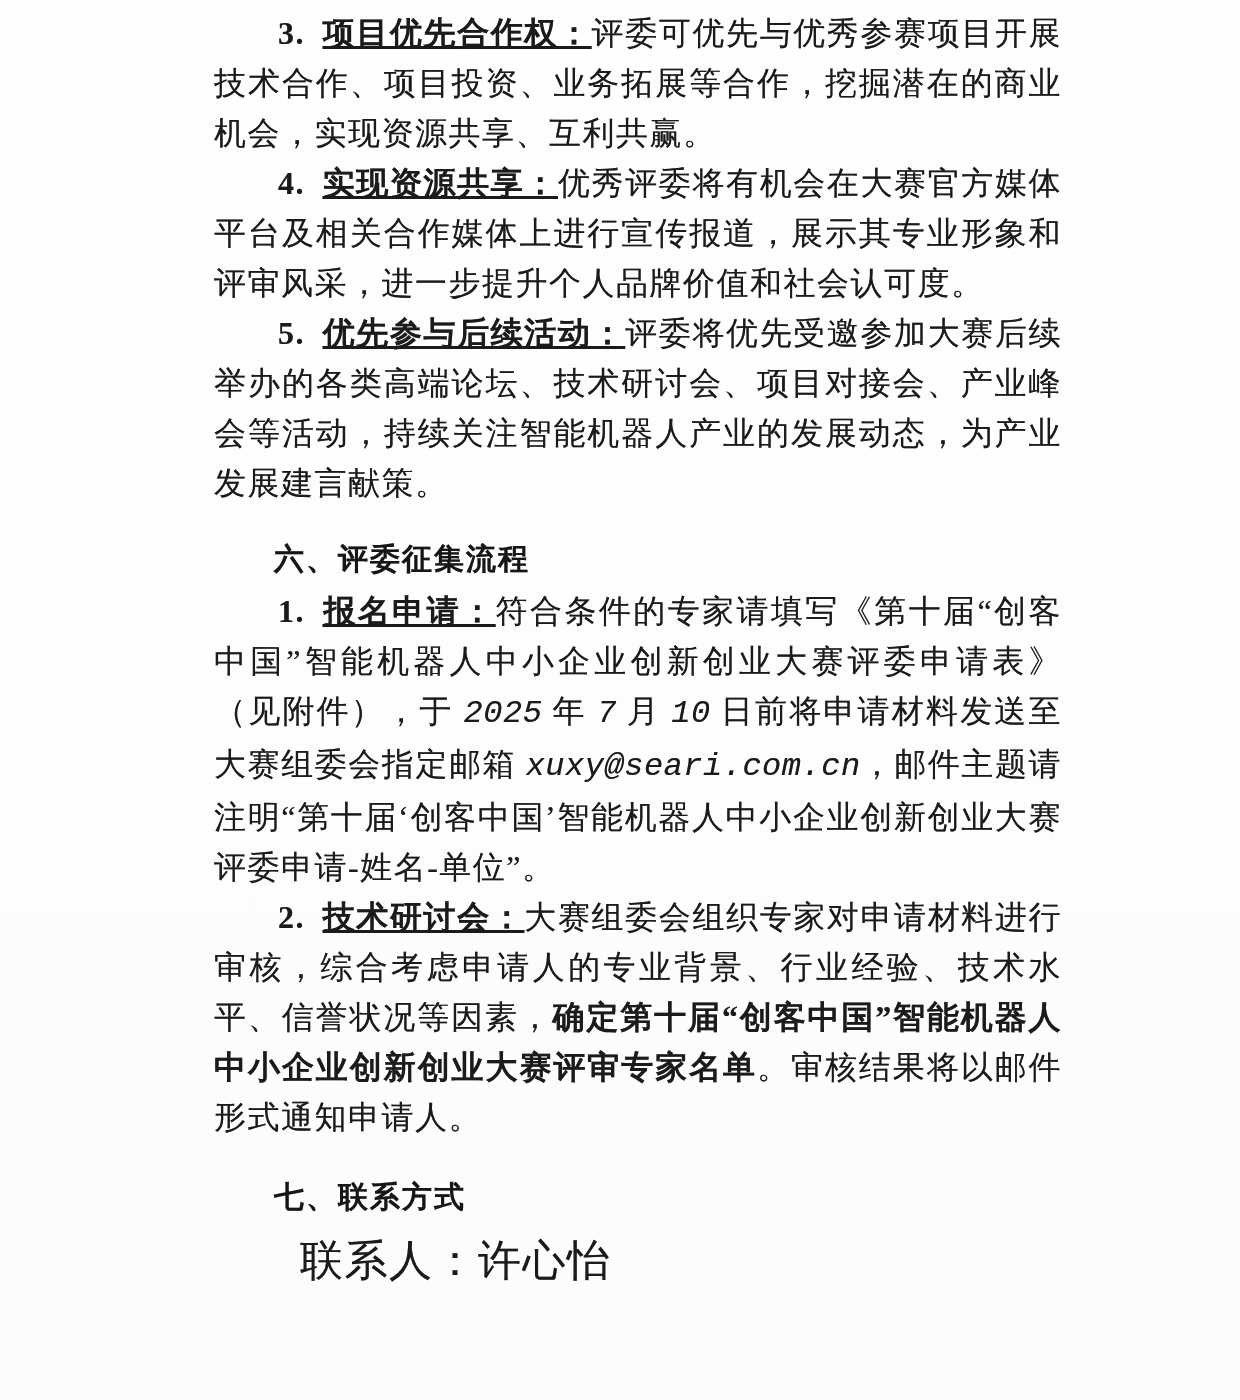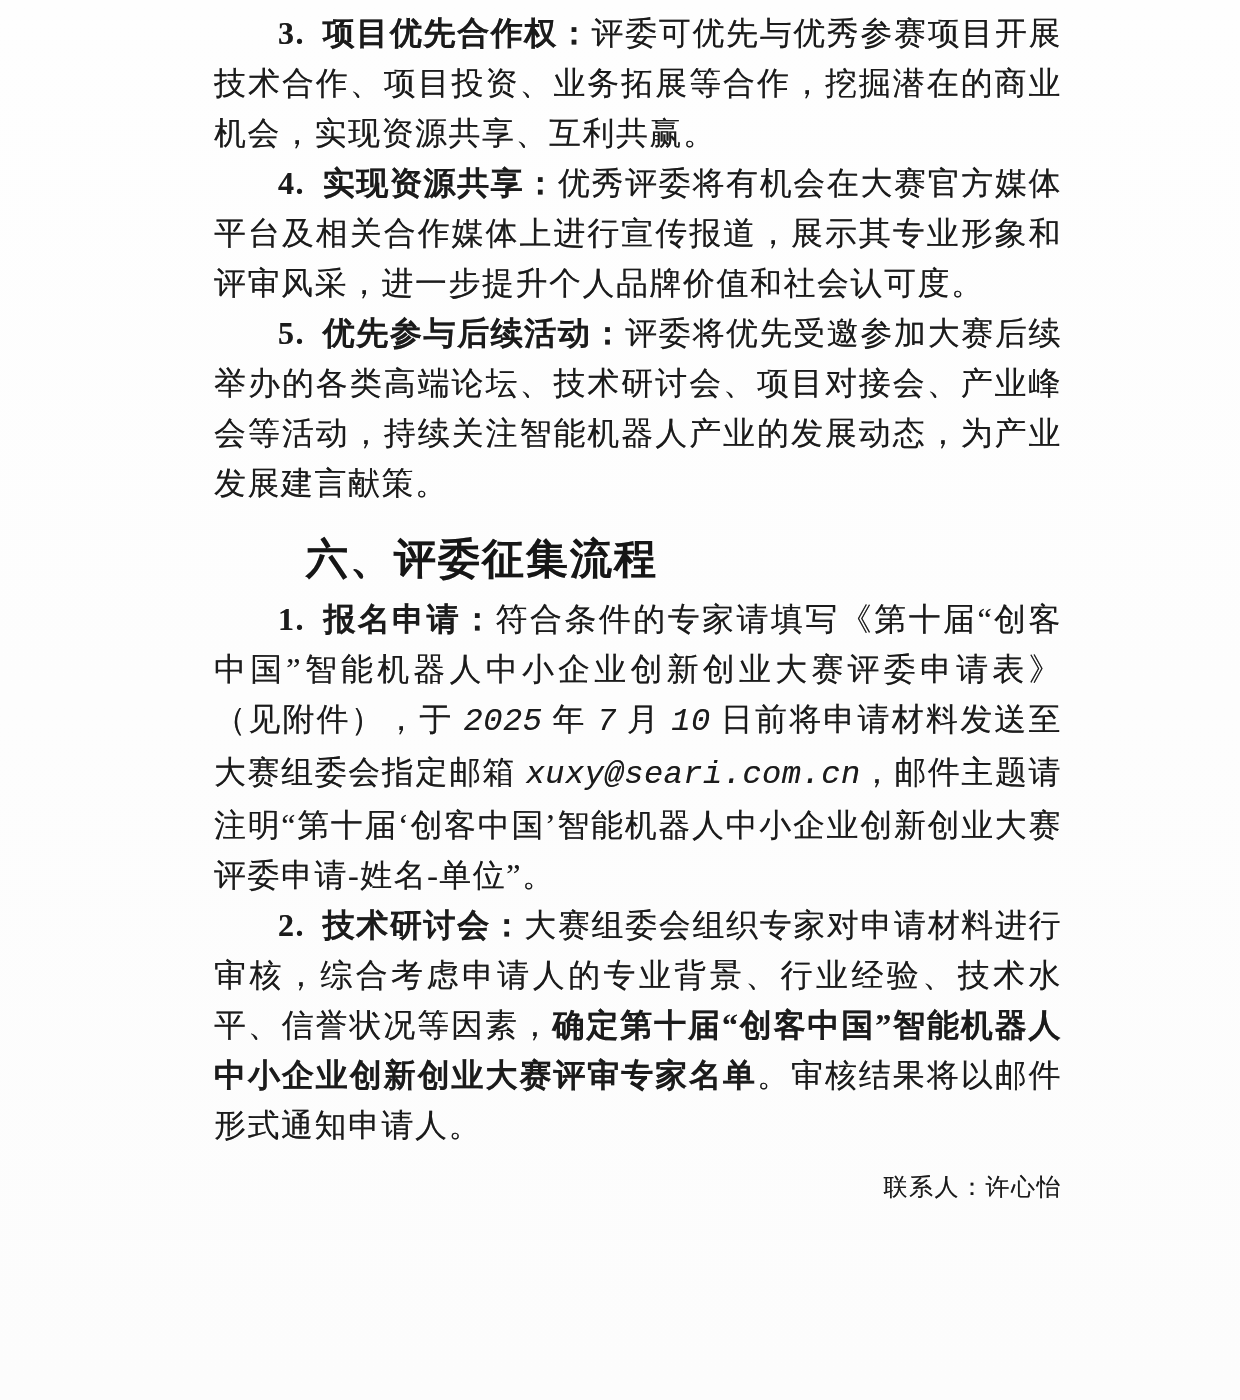--- a/index.html
+++ b/index.html
@@ -35,71 +35,72 @@
     text-align: justify;
     text-indent: 2em;
     text-shadow: 0 0 0.6px rgba(20,20,20,0.55);
   }
   .num {
     font-weight: 700;
     margin-right: 0.55em;
   }
   .run-in-label {
     font-weight: 700;
+    text-decoration: underline;
   }
   .bold-phrase {
     font-weight: 700;
   }
   .mono {
     font-family: "Liberation Mono", "DejaVu Sans Mono", monospace;
     letter-spacing: 0.5px;
     font-style: italic;
   }
   h2.sec-heading {
-    margin: 8px;
+    margin: 0;
     font-family: Liberation Serif, serif;
     font-weight: 700;
-    font-size: 42px;
+    font-size: 30px;
     line-height: 54px;
     letter-spacing: 2px;
     text-indent: 2em;
     color: #161616;
     text-shadow: 0 0 0.5px rgba(20,20,20,0.5);
   }
   h2.heading-6 { margin-top: 24px; }
   h2.heading-7 { margin-top: 28px; }
   .contacts {
     margin-top: 12px;
   }
   .contact-line {
-    font-size: 24px;
+    font-size: 43px;
     line-height: 50px;
     letter-spacing: 1.5px;
     text-indent: 2em;
     text-shadow: 0 0 0.6px rgba(20,20,20,0.55);
-    text-align: right;
   }
 </style>
 </head>
 <body>
 
 <div class="page">
   <div class="text-block">
 
     <p class="para"><span class="num">3.</span><span class="run-in-label">项目优先合作权：</span><span>评委可优先与优秀参赛项目开展技术合作、项目投资、业务拓展等合作，挖掘潜在的商业机会，实现资源共享、互利共赢。</span></p>
 
     <p class="para"><span class="num">4.</span><span class="run-in-label">实现资源共享：</span><span>优秀评委将有机会在大赛官方媒体平台及相关合作媒体上进行宣传报道，展示其专业形象和评审风采，进一步提升个人品牌价值和社会认可度。</span></p>
 
     <p class="para"><span class="num">5.</span><span class="run-in-label">优先参与后续活动：</span><span>评委将优先受邀参加大赛后续举办的各类高端论坛、技术研讨会、项目对接会、产业峰会等活动，持续关注智能机器人产业的发展动态，为产业发展建言献策。</span></p>
 
     <h2 class="sec-heading heading-6">六、评委征集流程</h2>
 
     <p class="para"><span class="num">1.</span><span class="run-in-label">报名申请：</span><span>符合条件的专家请填写《第十届“创客中国”智能机器人中小企业创新创业大赛评委申请表》（见附件），于 </span><span class="mono">2025</span><span> 年 </span><span class="mono">7</span><span> 月 </span><span class="mono">10</span><span> 日前将申请材料发送至大赛组委会指定邮箱 </span><span class="mono">xuxy@seari.com.cn</span><span>，邮件主题请注明“第十届‘创客中国’智能机器人中小企业创新创业大赛评委申请-姓名-单位”。</span></p>
 
     <p class="para"><span class="num">2.</span><span class="run-in-label">技术研讨会：</span><span>大赛组委会组织专家对申请材料进行审核，综合考虑申请人的专业背景、行业经验、技术水平、信誉状况等因素，</span><span class="bold-phrase">确定第十届“创客中国”智能机器人中小企业创新创业大赛评审专家名单</span><span>。审核结果将以邮件形式通知申请人。</span></p>
 
+    <h2 class="sec-heading heading-7">七、联系方式</h2>
 
     <div class="contacts">
       <div class="contact-line"><span>联系人：</span><span>许心怡</span></div>
     </div>
 
   </div>
 </div>
 
 </body></html>

